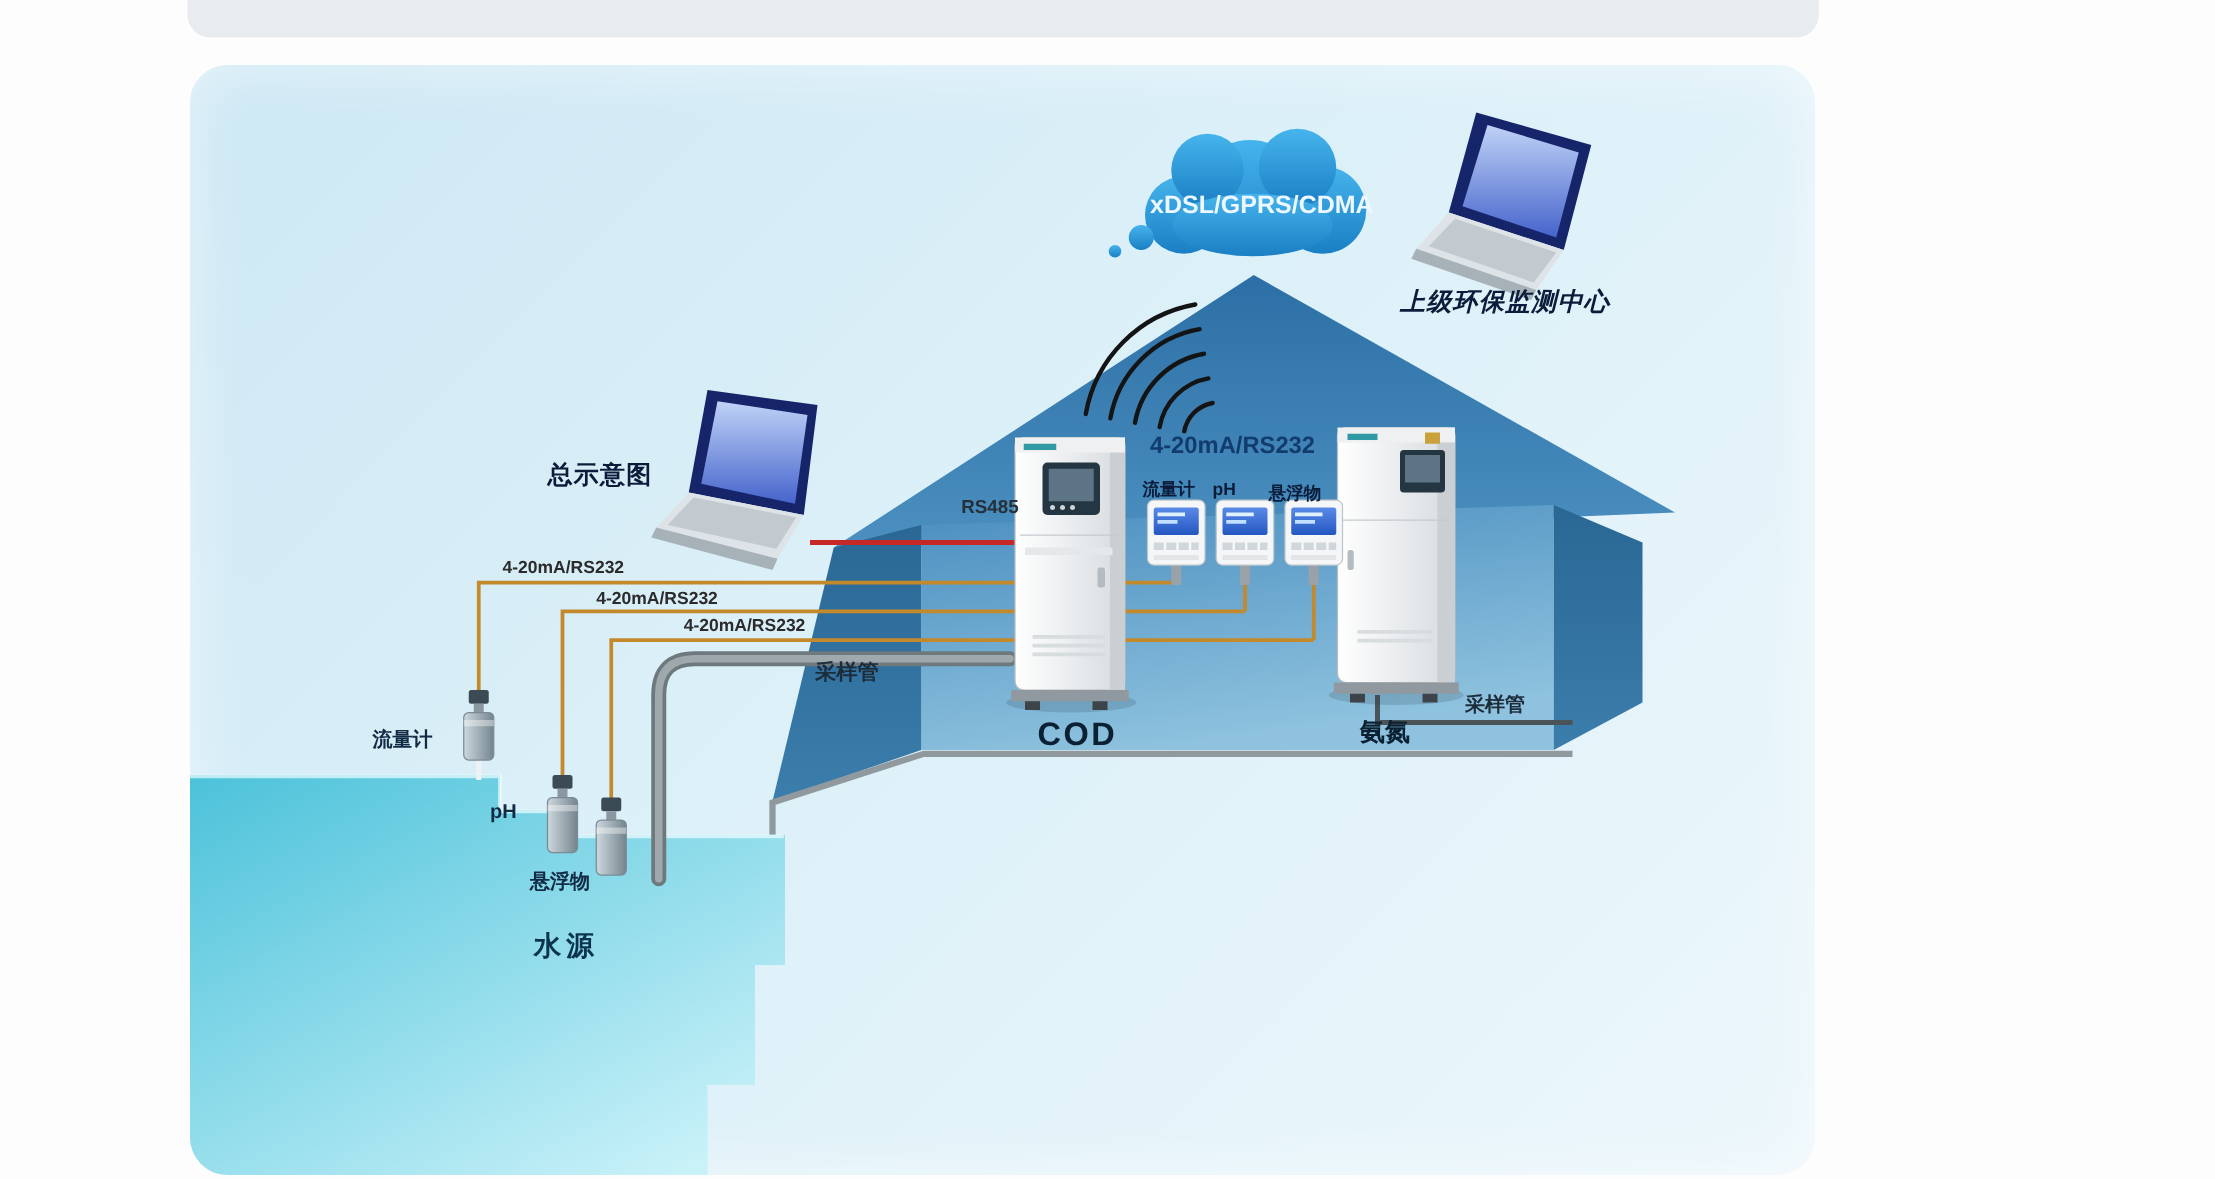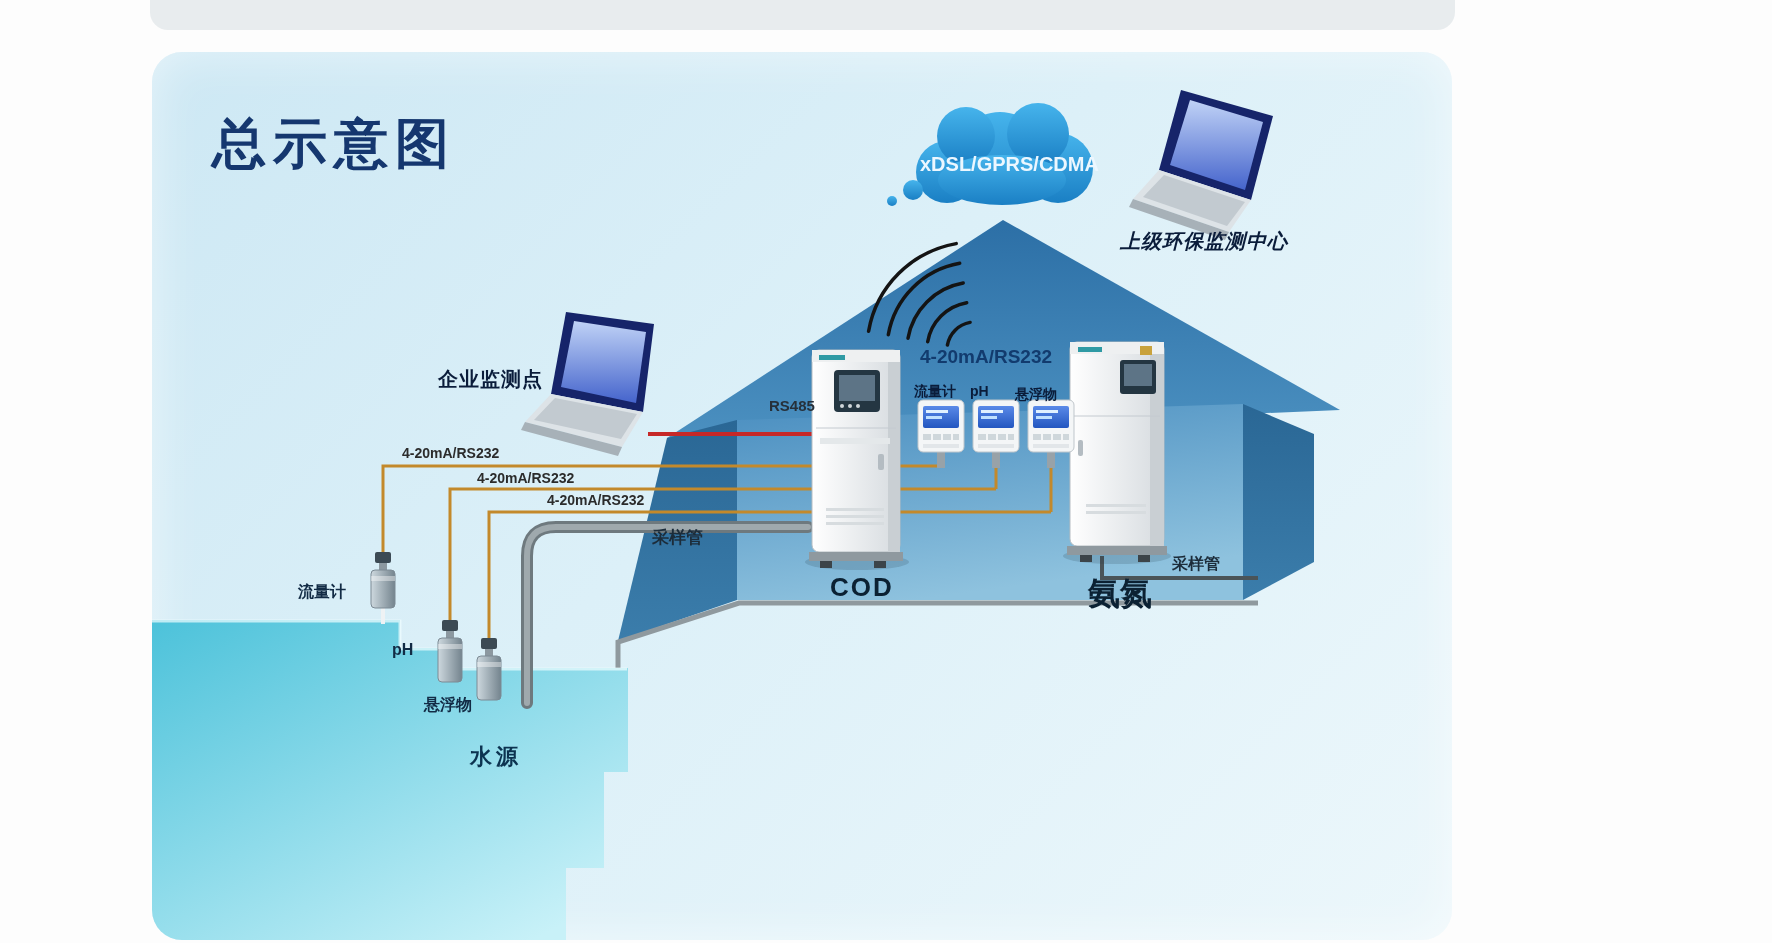--- a/index.html
+++ b/index.html
@@ -24,25 +24,25 @@
   .meter-flow-label { left:914px; top:383px; font-size:14px; font-weight:700; }
   .meter-ph-label { left:970px; top:383px; font-size:14px; font-weight:700; }
   .meter-ss-label { left:1015px; top:386px; font-size:14px; font-weight:700; }
   .rs485-label { left:769px; top:397px; font-size:15px; font-weight:600; color:#26303a; }
   .wire1-label { left:402px; top:445px; font-size:14px; font-weight:700; color:#2b2b2b; }
   .wire2-label { left:477px; top:470px; font-size:14px; font-weight:700; color:#2b2b2b; }
   .wire3-label { left:547px; top:492px; font-size:14px; font-weight:700; color:#2b2b2b; }
   .pipe-left-label { left:652px; top:526px; font-size:17px; font-weight:700; color:#1c2c3a; }
   .pipe-right-label { left:1172px; top:554px; font-size:16px; font-weight:700; color:#1c2c3a; }
   .cod-label { left:830px; top:572px; font-size:26px; font-weight:900; color:#0b2133; letter-spacing:2px; }
-  .ammonia-label { left:1088px; top:572px; font-size:32px; font-weight:900; color:#0b2133; }
+  .ammonia-label { left:1088px; top:572px; font-size:20px; font-weight:900; color:#0b2133; }
   .sensor-flow-label { left:298px; top:582px; font-size:16px; font-weight:700; color:#122b45; }
   .sensor-ph-label { left:392px; top:641px; font-size:16px; font-weight:700; color:#122b45; }
   .sensor-ss-label { left:424px; top:695px; font-size:16px; font-weight:700; color:#122b45; }
-  .water-label { left:427px; top:742px; font-size:22px; font-weight:900; color:#0c3350; letter-spacing:4px;margin-left:43px; }
+  .water-label { left:427px; top:742px; font-size:22px; font-weight:900; color:#0c3350; letter-spacing:4px; }
 </style>
 </head>
 <body>
 
 <div class="stage">
 
   <div class="top-strip"></div>
 
   <div class="card">
     <svg width="1300" height="888" viewBox="152 52 1300 888">
@@ -244,24 +244,23 @@
       <g transform="translate(477,638)">
         <rect x="4" y="0" width="16" height="11" rx="2" fill="#3c4a54"></rect>
         <rect x="8" y="11" width="8" height="7" fill="#8c98a0"></rect>
         <rect x="0" y="18" width="24" height="44" rx="4" fill="url(#gSensor)" stroke="#7c8a94"></rect>
         <rect x="0" y="24" width="24" height="5" fill="rgba(255,255,255,0.4)"></rect>
       </g>
     </svg>
   </div>
 
   <div class="labels">
-    <div class="lbl title">总示意图</div>
     <div class="lbl cloud-label">xDSL/GPRS/CDMA</div>
     <div class="lbl hq-label">上级环保监测中心</div>
-    <div class="lbl enterprise-label">企业监测点</div>
+    <div class="lbl enterprise-label">总示意图</div>
     <div class="lbl bus-top-label">4-20mA/RS232</div>
     <div class="lbl meter-flow-label">流量计</div>
     <div class="lbl meter-ph-label">pH</div>
     <div class="lbl meter-ss-label">悬浮物</div>
     <div class="lbl rs485-label">RS485</div>
     <div class="lbl wire1-label">4-20mA/RS232</div>
     <div class="lbl wire2-label">4-20mA/RS232</div>
     <div class="lbl wire3-label">4-20mA/RS232</div>
     <div class="lbl pipe-left-label">采样管</div>
     <div class="lbl pipe-right-label">采样管</div>

